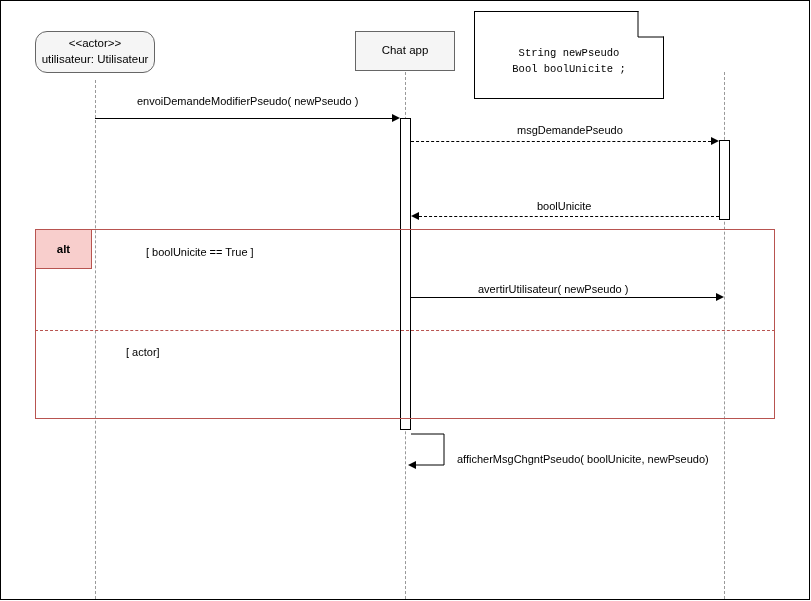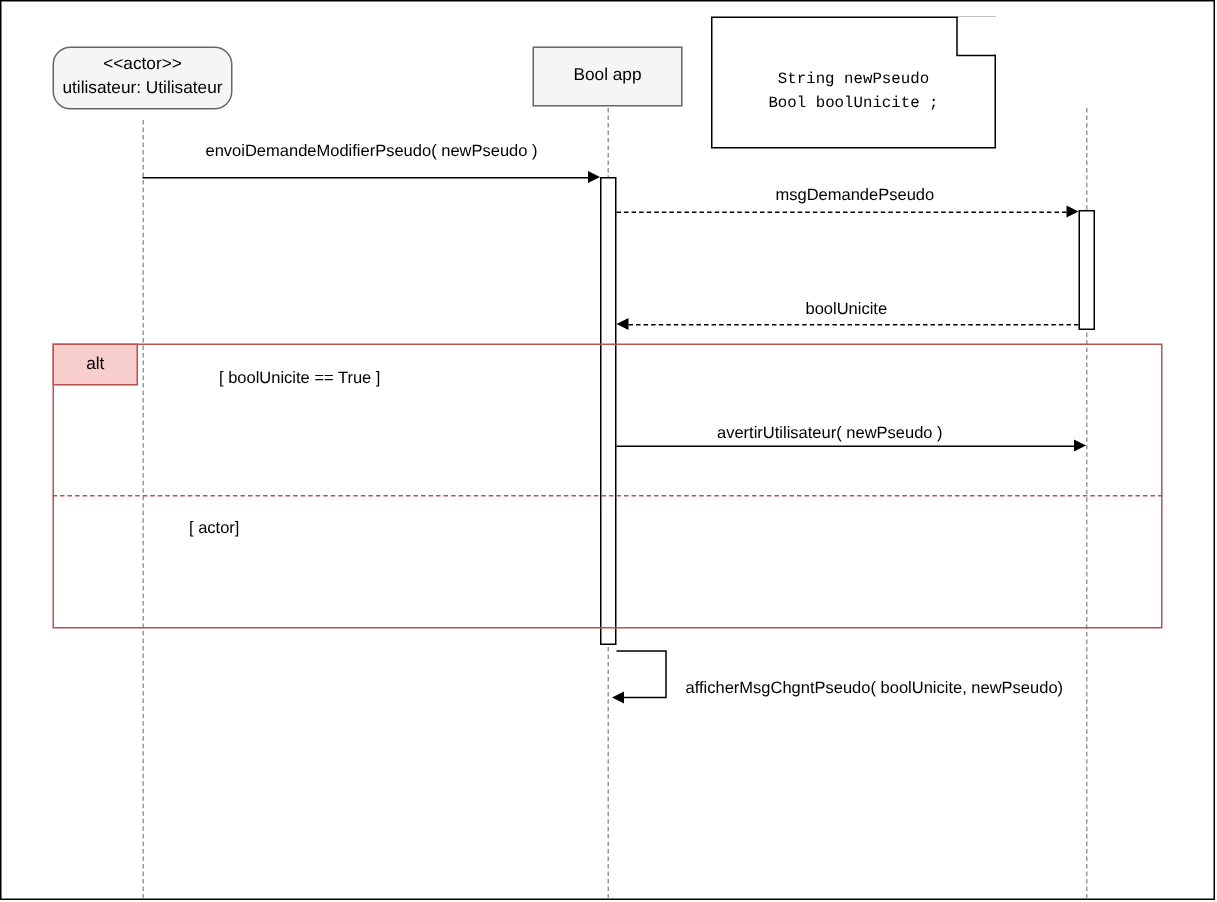--- a/index.html
+++ b/index.html
@@ -193,21 +193,21 @@
   <div class="lifeline-line" style="left:95px; top:80px; height:519px;"></div>
   <div class="lifeline-line" style="left:405px; top:72px; height:527px;"></div>
   <div class="lifeline-line" style="left:724px; top:72px; height:527px;"></div>
 
   <div class="lifeline-box" style="left:35px; top:31px; width:120px; height:42px;border-radius:12px;">
     <span>&lt;&lt;actor&gt;&gt;</span>
     <span>utilisateur: Utilisateur</span>
   </div>
 
   <div class="lifeline-box" style="left:355px; top:31px; width:100px; height:40px;">
-    <span>Bool app</span>
+    <span>Chat app</span>
   </div>
 
 
   <div class="note" style="left:474px; top:11px; width:190px; height:88px;">
     <div class="note-fold"></div>
     <svg class="note-fold-line" viewBox="0 0 37 37">
       <path d="M11 0 L11 26 L37 26" fill="none" stroke="#000000" stroke-width="1"></path>
     </svg>
     <div class="note-text"><span>String newPseudo</span>
 <span>Bool boolUnicite ;</span></div>
@@ -222,21 +222,21 @@
 
   <div class="msg-label" style="left:517px; top:124px;">msgDemandePseudo</div>
   <div class="arrow-line dashed-line" style="left:411px; top:141px; width:300px;"></div>
   <div class="arrowhead-r" style="left:711px; top:137px;"></div>
 
   <div class="msg-label" style="left:537px; top:200px;">boolUnicite</div>
   <div class="arrow-line dashed-line" style="left:419px; top:216px; width:300px;"></div>
   <div class="arrowhead-l" style="left:411px; top:212px;"></div>
 
   <div class="alt-box" style="left:35px; top:229px; width:740px; height:190px;"></div>
-  <div class="alt-tab" style="left:35px; top:229px; width:57px; height:28px;">
+  <div class="alt-tab" style="left:35px; top:229px; width:57px; height:40px;font-weight:bold;">
     <span>alt</span>
   </div>
   <div class="guard" style="left:110px; top:246px;margin-left:36px;">[ boolUnicite == True ]</div>
   <div class="alt-divider" style="left:35px; top:330px; width:740px;"></div>
   <div class="guard" style="left:126px; top:346px;">[ actor]</div>
 
   <div class="msg-label" style="left:478px; top:283px;">avertirUtilisateur( newPseudo )</div>
   <div class="arrow-line solid-line" style="left:411px; top:297px; width:305px;"></div>
   <div class="arrowhead-r" style="left:716px; top:293px;"></div>
 

